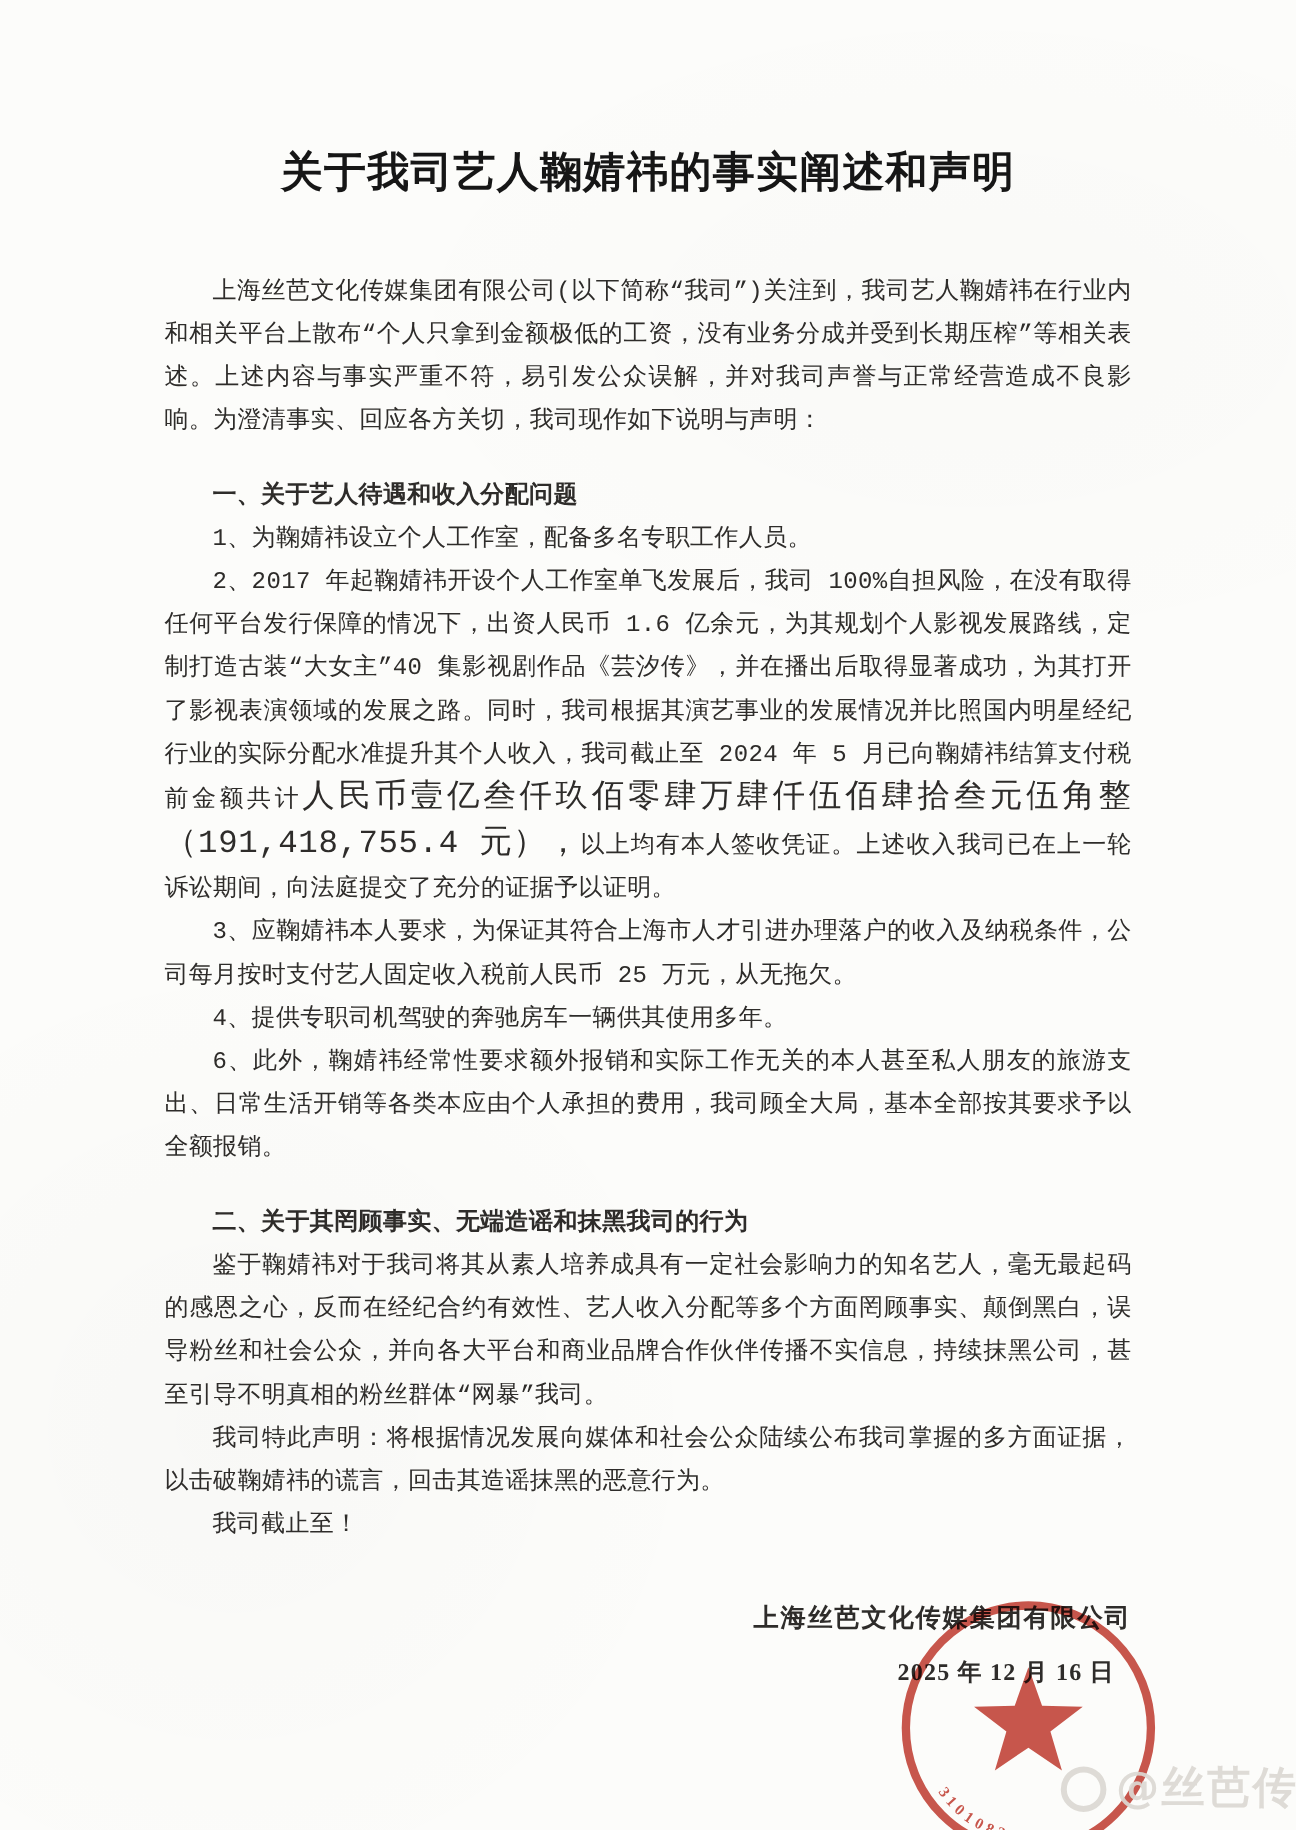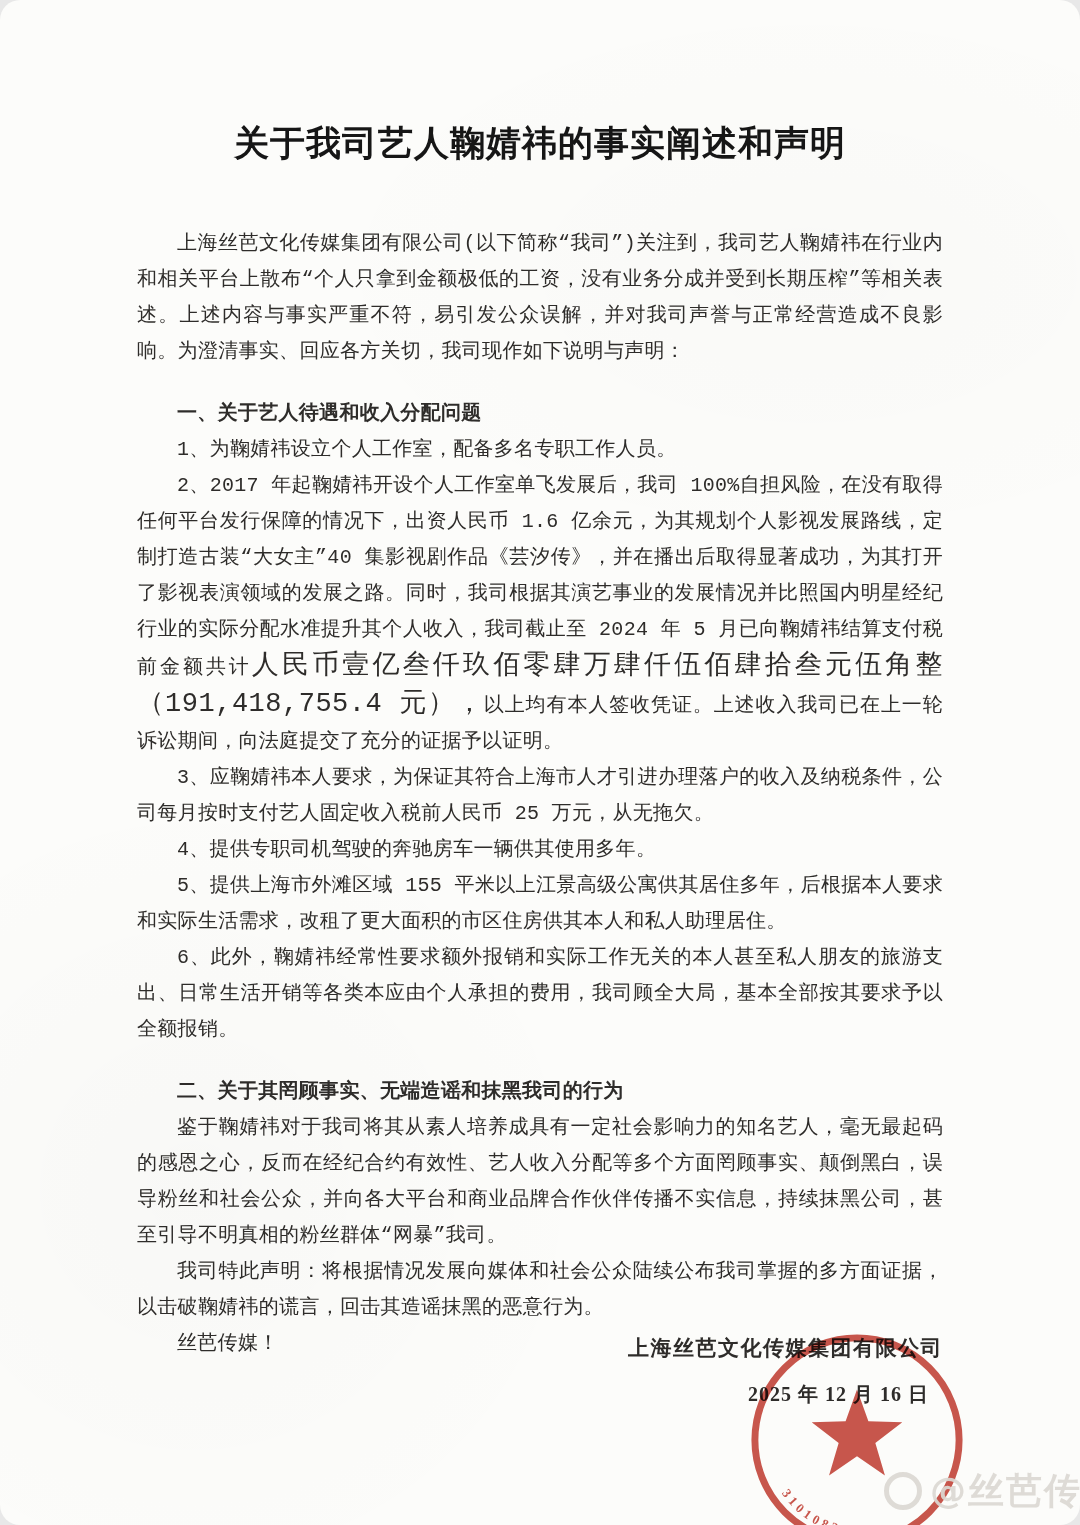--- a/index.html
+++ b/index.html
@@ -5,21 +5,20 @@
   html,body{margin:0;padding:0;background:#e8e8e8;}
   .page{
     position:relative;
     width:1080px;height:1525px;
     margin:0 auto;
     overflow:hidden;
     background:
       radial-gradient(900px 500px at 75% 18%, rgba(0,0,0,0.012), transparent 60%),
       radial-gradient(700px 700px at 18% 78%, rgba(0,0,0,0.016), transparent 60%),
       #fcfcfa;
-    border-radius: 20px;
   }
   .content{position:absolute;left:137px;top:118px;width:806px;}
   .doc-title{
     margin:0 0 56px 0;
     font:700 35px/52px "Liberation Serif","DejaVu Serif",serif;
     letter-spacing:1px;
     text-align:center;
     color:#161616;
   }
   p.body{
@@ -68,27 +67,26 @@
   <div class="content">
     <h1 class="doc-title">关于我司艺人鞠婧祎的事实阐述和声明</h1>
 
     <p class="body indent">上海丝芭文化传媒集团有限公司(以下简称“我司”)关注到，我司艺人鞠婧祎在行业内和相关平台上散布“个人只拿到金额极低的工资，没有业务分成并受到长期压榨”等相关表述。上述内容与事实严重不符，易引发公众误解，并对我司声誉与正常经营造成不良影响。为澄清事实、回应各方关切，我司现作如下说明与声明：</p>
 
     <p class="body sec-heading">一、关于艺人待遇和收入分配问题</p>
     <p class="body indent">1、为鞠婧祎设立个人工作室，配备多名专职工作人员。</p>
     <p class="body indent"><span>2、2017 年起鞠婧祎开设个人工作室单飞发展后，我司 100%自担风险，在没有取得任何平台发行保障的情况下，出资人民币 1.6 亿余元，为其规划个人影视发展路线，定制打造古装“大女主”40 集影视剧作品《芸汐传》，并在播出后取得显著成功，为其打开了影视表演领域的发展之路。同时，我司根据其演艺事业的发展情况并比照国内明星经纪行业的实际分配水准提升其个人收入，我司截止至 2024 年 5 月已向鞠婧祎结算支付税前金额共计</span><span class="amount">人民币壹亿叁仟玖佰零肆万肆仟伍佰肆拾叁元伍角整（191,418,755.4 元），</span><span>以上均有本人签收凭证。上述收入我司已在上一轮诉讼期间，向法庭提交了充分的证据予以证明。</span></p>
     <p class="body indent">3、应鞠婧祎本人要求，为保证其符合上海市人才引进办理落户的收入及纳税条件，公司每月按时支付艺人固定收入税前人民币 25 万元，从无拖欠。</p>
     <p class="body indent">4、提供专职司机驾驶的奔驰房车一辆供其使用多年。</p>
-    <p class="body indent">5、提供上海市外滩区域 155 平米以上江景高级公寓供其居住多年，后根据本人要求和实际生活需求，改租了更大面积的市区住房供其本人和私人助理居住。</p>
     <p class="body indent">6、此外，鞠婧祎经常性要求额外报销和实际工作无关的本人甚至私人朋友的旅游支出、日常生活开销等各类本应由个人承担的费用，我司顾全大局，基本全部按其要求予以全额报销。</p>
 
     <p class="body sec-heading">二、关于其罔顾事实、无端造谣和抹黑我司的行为</p>
     <p class="body indent">鉴于鞠婧祎对于我司将其从素人培养成具有一定社会影响力的知名艺人，毫无最起码的感恩之心，反而在经纪合约有效性、艺人收入分配等多个方面罔顾事实、颠倒黑白，误导粉丝和社会公众，并向各大平台和商业品牌合作伙伴传播不实信息，持续抹黑公司，甚至引导不明真相的粉丝群体“网暴”我司。</p>
     <p class="body indent">我司特此声明：将根据情况发展向媒体和社会公众陆续公布我司掌握的多方面证据，以击破鞠婧祎的谎言，回击其造谣抹黑的恶意行为。</p>
-    <p class="body indent">丝芭传媒！</p>
+    <p class="body indent">我司截止至！</p>
   </div>
 
   <div class="signature">
     <div class="sig-company">上海丝芭文化传媒集团有限公司</div>
     <div class="sig-date">2025 年 12 月 16 日</div>
   </div>
 
   <svg class="stamp" viewBox="0 0 230 230" aria-hidden="true">
     <circle cx="115" cy="115" r="103" fill="none" stroke-width="7" stroke="#c23b2f"></circle>
     <polygon points="115,64 126.5,96.2 160.7,97.2 133.5,118 143.2,150.8 115,131.5 86.8,150.8 96.5,118 69.3,97.2 103.5,96.2" fill="#c23b2f"></polygon>

